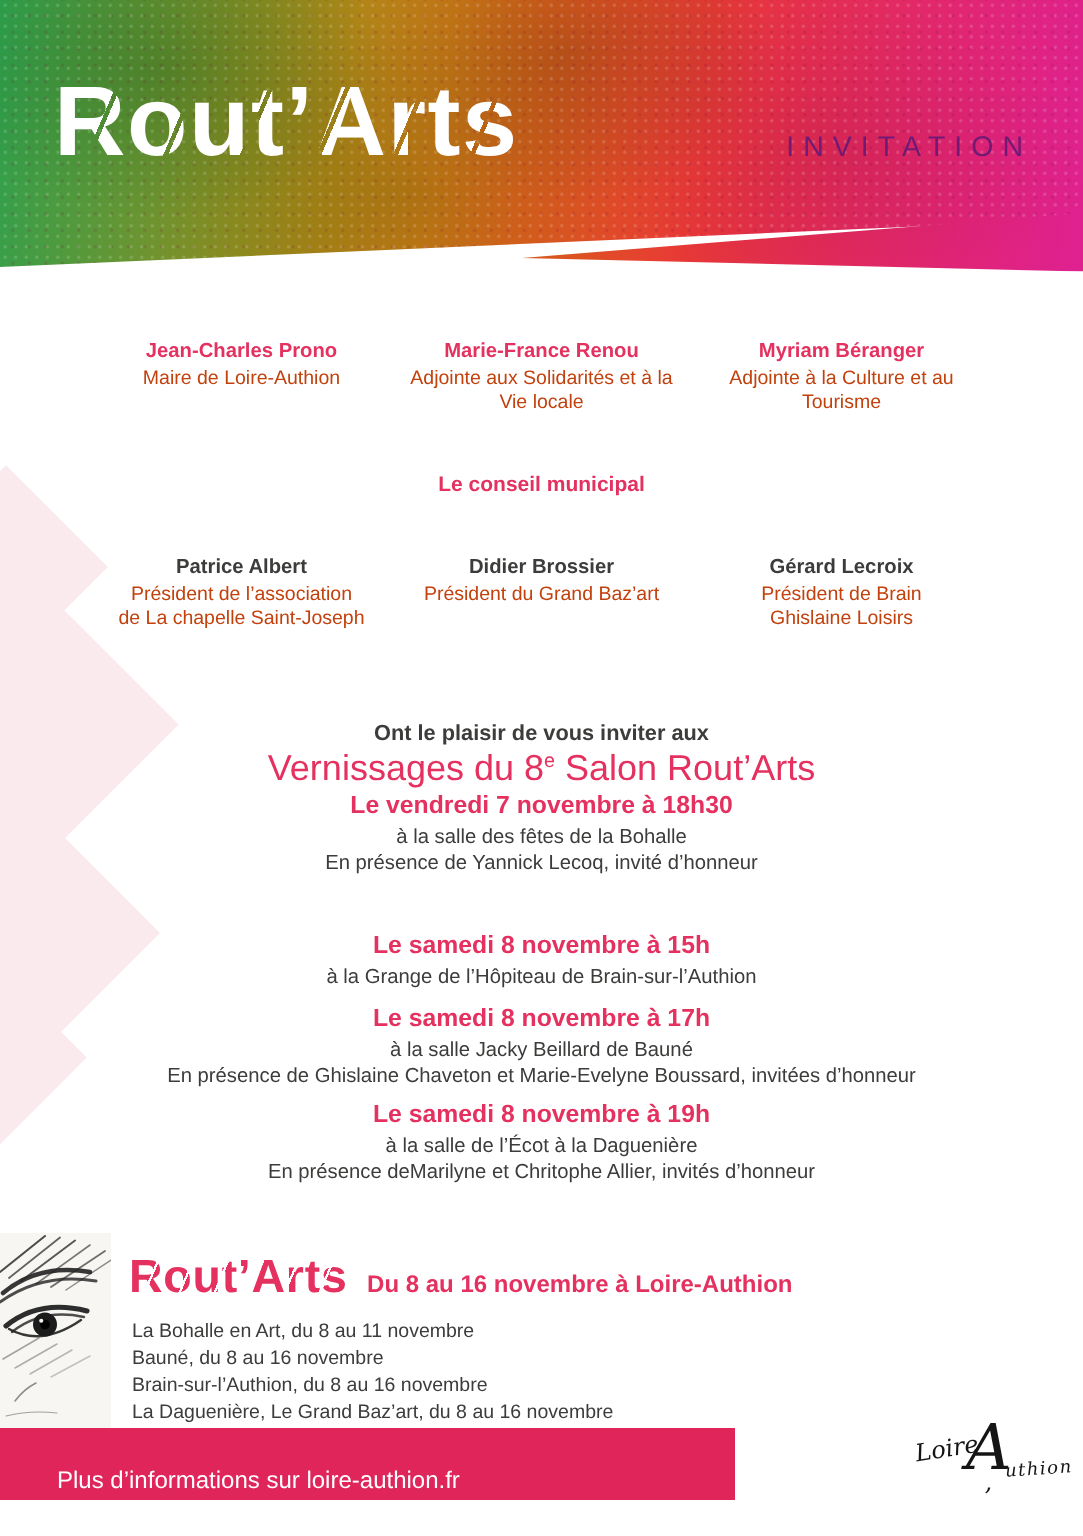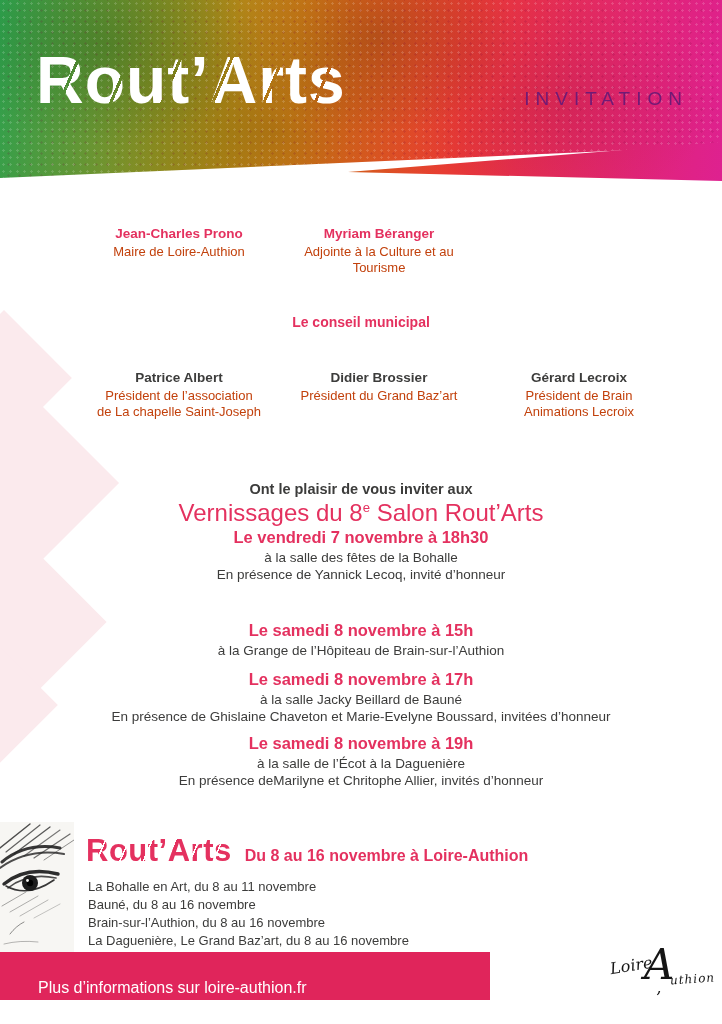--- a/index.html
+++ b/index.html
@@ -44,21 +44,21 @@
     position:absolute;right:34px;top:88px;
     font-size:19px;letter-spacing:6px;color:#701a75;font-weight:normal;
   }
   
   .diamond{position:absolute;background:#fbeaed;transform:rotate(45deg);}
   .d1{left:-44px;top:330px;width:96px;height:96px;}
   .d2{left:-62px;top:408px;width:150px;height:150px;}
   .d3{left:-72px;top:548px;width:148px;height:148px;}
   .d4{left:-46px;top:662px;width:86px;height:86px;}
   
-  .row{position:absolute;left:79px;width:600px;display:flex;justify-content:flex-start;}
+  .row{position:absolute;left:61px;width:600px;display:flex;justify-content:flex-end;}
   .row .col{width:200px;text-align:center;}
   .officials{top:226px;}
   .presidents{top:370px;}
   .pink-name{font-size:13.5px;font-weight:bold;color:#e4315f;margin-bottom:3px;}
   .dark-name{font-size:13.5px;font-weight:bold;color:#3c3c3b;margin-bottom:3px;}
   .sub-line{font-size:13px;color:#c2410c;line-height:16px;}
   .council{position:absolute;left:0;top:314px;width:722px;text-align:center;
     font-size:14px;font-weight:bold;color:#e4315f;}
   
   .invite-intro{position:absolute;left:0;top:481px;width:722px;text-align:center;
@@ -110,20 +110,25 @@
   <div class="diamond d3"></div>
   <div class="diamond d4"></div>
 
   <div class="row officials">
     <div class="col">
       <div class="pink-name">Jean-Charles Prono</div>
       <div class="sub-line">Maire de Loire-Authion</div>
       <div class="sub-line"></div>
     </div>
     <div class="col">
+      <div class="pink-name">Marie-France Renou</div>
+      <div class="sub-line">Adjointe aux Solidarités et à la</div>
+      <div class="sub-line">Vie locale</div>
+    </div>
+    <div class="col">
       <div class="pink-name">Myriam Béranger</div>
       <div class="sub-line">Adjointe à la Culture et au</div>
       <div class="sub-line">Tourisme</div>
     </div>
   </div>
 
   <div class="council">Le conseil municipal</div>
 
   <div class="row presidents">
     <div class="col">
@@ -132,21 +137,21 @@
       <div class="sub-line">de La chapelle Saint-Joseph</div>
     </div>
     <div class="col">
       <div class="dark-name">Didier Brossier</div>
       <div class="sub-line">Président du Grand Baz’art</div>
       <div class="sub-line"></div>
     </div>
     <div class="col">
       <div class="dark-name">Gérard Lecroix</div>
       <div class="sub-line">Président de Brain</div>
-      <div class="sub-line">Animations Lecroix</div>
+      <div class="sub-line">Ghislaine Loisirs</div>
     </div>
   </div>
 
   <div class="invite-intro">Ont le plaisir de vous inviter aux</div>
   <div class="invite-title">
     <span>Vernissages du 8</span><sup>e</sup><span> Salon Rout’Arts</span>
   </div>
 
   <div class="event e1">
     <div class="event-date">Le vendredi 7 novembre à 18h30</div>

